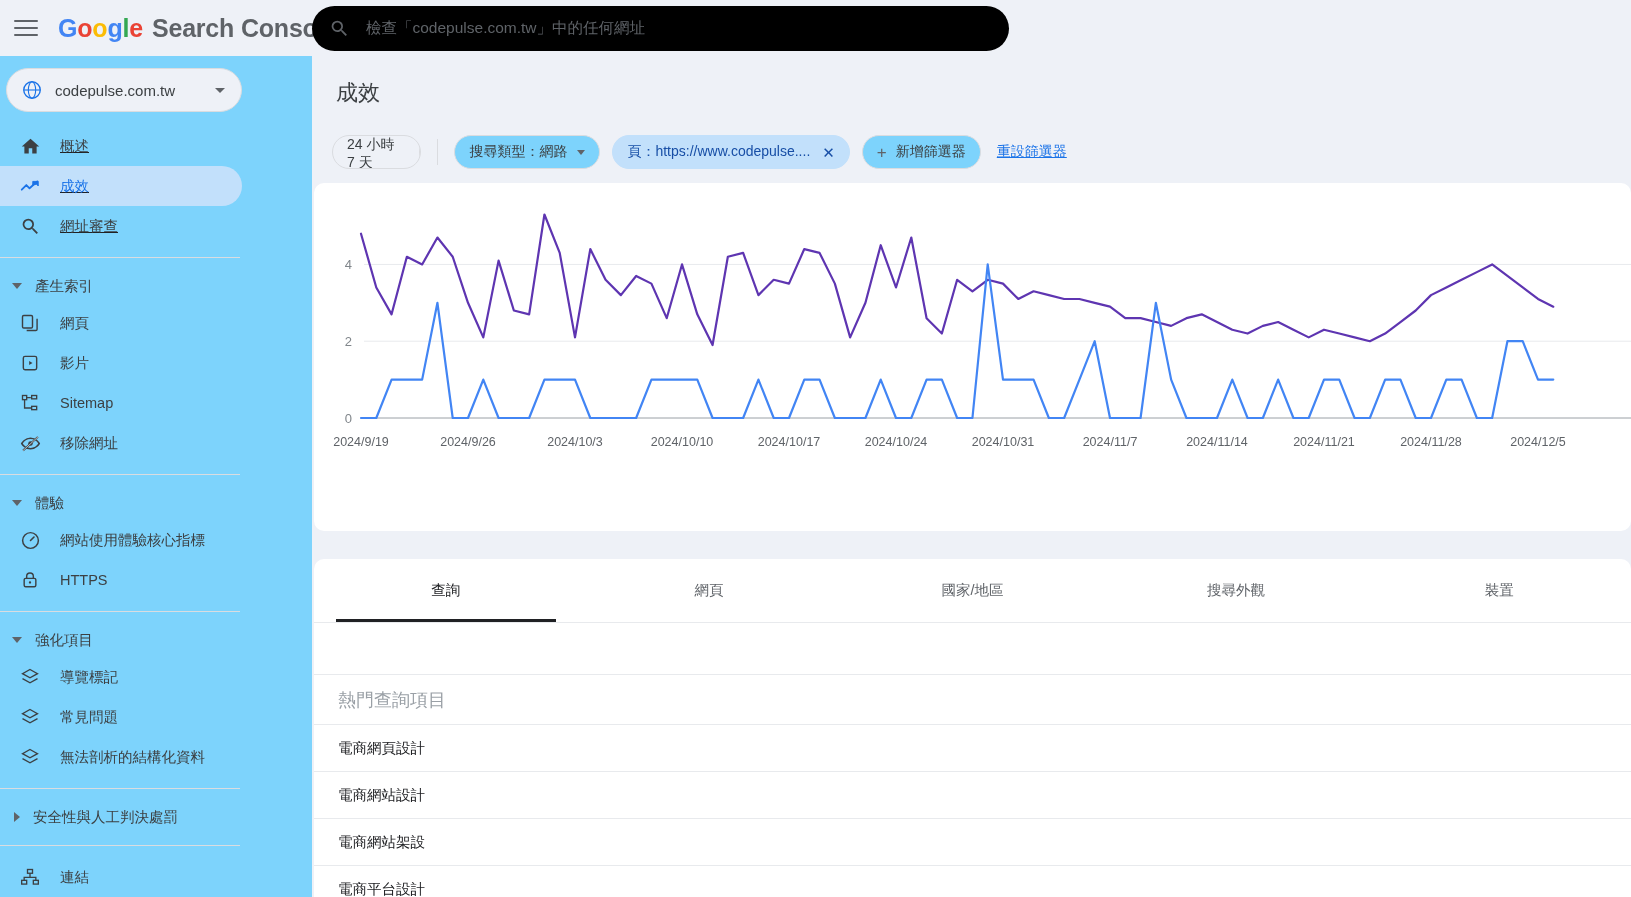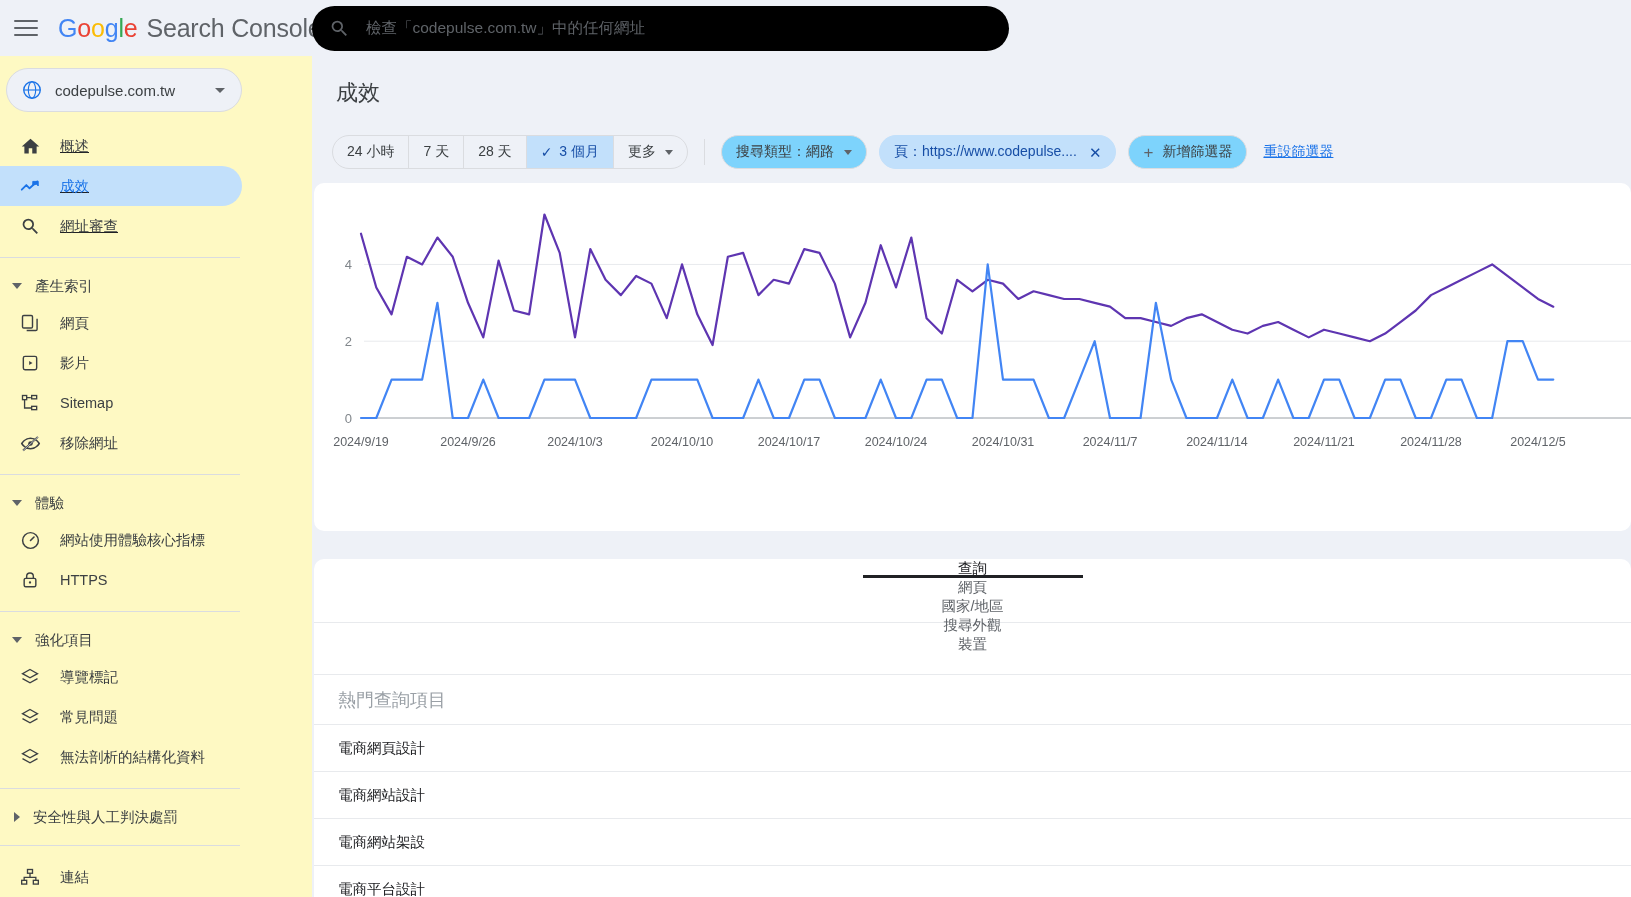--- a/index.html
+++ b/index.html
@@ -10,34 +10,34 @@
     font-family:"Liberation Sans","DejaVu Sans",sans-serif;
     color:#202124;
     overflow:hidden;
     position:relative;
   }
 
   
   #topbar { position:absolute; left:0; top:0; width:1631px; height:56px; display:flex; align-items:center; }
   #hamburger { width:24px; height:24px; margin-left:14px; margin-right:20px; display:flex; flex-direction:column; justify-content:center; gap:5px; cursor:pointer; }
   #hamburger i { display:block; height:2px; background:#5f6368; border-radius:1px; }
-  #brand { display:flex; align-items:baseline; font-size:25px; letter-spacing:-0.2px; white-space:nowrap; }
+  #brand { display:flex; align-items:baseline; font-size:25px; letter-spacing:-0.2px; white-space:nowrap;font-weight:bold; }
   .g-b { color:#4285F4; } .g-r { color:#EA4335; } .g-y { color:#FBBC05; } .g-g { color:#34A853; }
   #brand .rest { color:#5f6368; margin-left:9px; font-size:25px; }
 
   #searchbar {
     position:absolute; left:312px; top:6px; width:697px; height:45px;
     background:#000000; border-radius:24px; display:flex; align-items:center;
     cursor:text;
   }
   #searchbar .mag { margin-left:17px; margin-right:16px; flex:0 0 auto; display:flex; }
   #searchbar .ph { color:#5f6368; font-size:15.5px; }
 
   
-  #sidebar { position:absolute; left:0; top:56px; width:312px; height:841px; background:#fef9c3; overflow:hidden; }
+  #sidebar { position:absolute; left:0; top:56px; width:312px; height:841px; background:#7dd3fc; overflow:hidden; }
   #propsel {
     margin:12px 0 0 6px; width:236px; height:44px; border:1px solid #dadce0;
     border-radius:22px; background:#eef1f7; display:flex; align-items:center; cursor:pointer;
   }
   #propsel .globe { margin-left:14px; margin-right:12px; display:flex; }
   #propsel .pname { font-size:15px; color:#3c4043; flex:1; }
   #propsel .caret { margin-right:16px; width:0; height:0; border-left:5px solid transparent; border-right:5px solid transparent; border-top:5px solid #5f6368; }
 
   .navlist { margin-top:14px;text-decoration:underline; }
   .navitem {
@@ -54,21 +54,21 @@
   .grouphdr { display:flex; align-items:center; height:34px; padding-left:12px; cursor:pointer; }
   .grouphdr .tri-d { width:0;height:0;border-left:5px solid transparent;border-right:5px solid transparent;border-top:6px solid #5f6368; margin-right:13px; }
   .grouphdr .tri-r { width:0;height:0;border-top:5px solid transparent;border-bottom:5px solid transparent;border-left:6px solid #5f6368; margin-right:13px; margin-left:2px;}
   .grouphdr .glbl { font-size:14.5px; color:#3c4043; }
 
   
   #main { position:absolute; left:312px; top:56px; width:1319px; height:841px; }
   #pagetitle { font-size:22px; color:#3c4043; margin:22px 0 0 24px; font-weight:400; }
 
   #filters { position:absolute; left:20px; top:79px; display:flex; align-items:center; }
-  .seg { display:flex; border:1px solid #dadce0; border-radius:20px; overflow:hidden; height:34px; background:#eef1f7; }
+  .seg { display:flex; border:1px solid #dadce0; border-radius:20px; overflow:hidden; height:34px; background:#eef1f7;flex-direction:column; }
   .seg .sgi {
     display:flex; align-items:center; padding:0 14px; font-size:14px; color:#3c4043;
     border-right:1px solid #dadce0; cursor:pointer; white-space:nowrap;
   }
   .seg .sgi:last-child { border-right:none; }
   .seg .sgi.sel { background:#c2e0fb; color:#174ea6; }
   .seg .sgi .chk { margin-right:7px; color:#174ea6; font-size:14px; line-height:1; }
   .seg .sgi .dcaret { margin-left:9px; width:0;height:0;border-left:4.5px solid transparent;border-right:4.5px solid transparent;border-top:5px solid #5f6368; }
   .vsep { width:1px; height:26px; background:#dadce0; margin:0 16px; }
 
@@ -89,21 +89,21 @@
   }
   #chartsvg { display:block; }
   .tickText { font-size:13px; fill:#80868b; font-family:"Liberation Sans",sans-serif; }
   .xTickText { font-size:12.5px; fill:#5f6368; font-family:"Liberation Sans",sans-serif; }
 
   
   #tablecard {
     position:absolute; left:2px; top:503px; width:1317px; height:394px;
     background:#fff; border-radius:10px 10px 0 0; overflow:hidden;
   }
-  #tabs { display:flex; height:64px; border-bottom:1px solid #e8eaed;flex-direction:column; }
+  #tabs { display:flex; height:64px; border-bottom:1px solid #e8eaed; }
   .tab {
     flex:1; display:flex; align-items:center; justify-content:center;
     font-size:14.5px; color:#5f6368; cursor:pointer; position:relative;
   }
   .tab.sel { color:#202124; }
   .tab.sel::after { content:""; position:absolute; bottom:0; left:50%; transform:translateX(-50%); width:220px; height:3px; background:#202124; }
   #spacerrow { height:52px; border-bottom:1px solid #e8eaed; }
   .hrow { height:50px; display:flex; align-items:center; border-bottom:1px solid #e8eaed; }
   .hrow .hcell { padding-left:24px; font-size:18px; color:#9aa0a6; }
   .trow { height:47px; display:flex; align-items:center; border-bottom:1px solid #e8eaed; cursor:pointer; }

